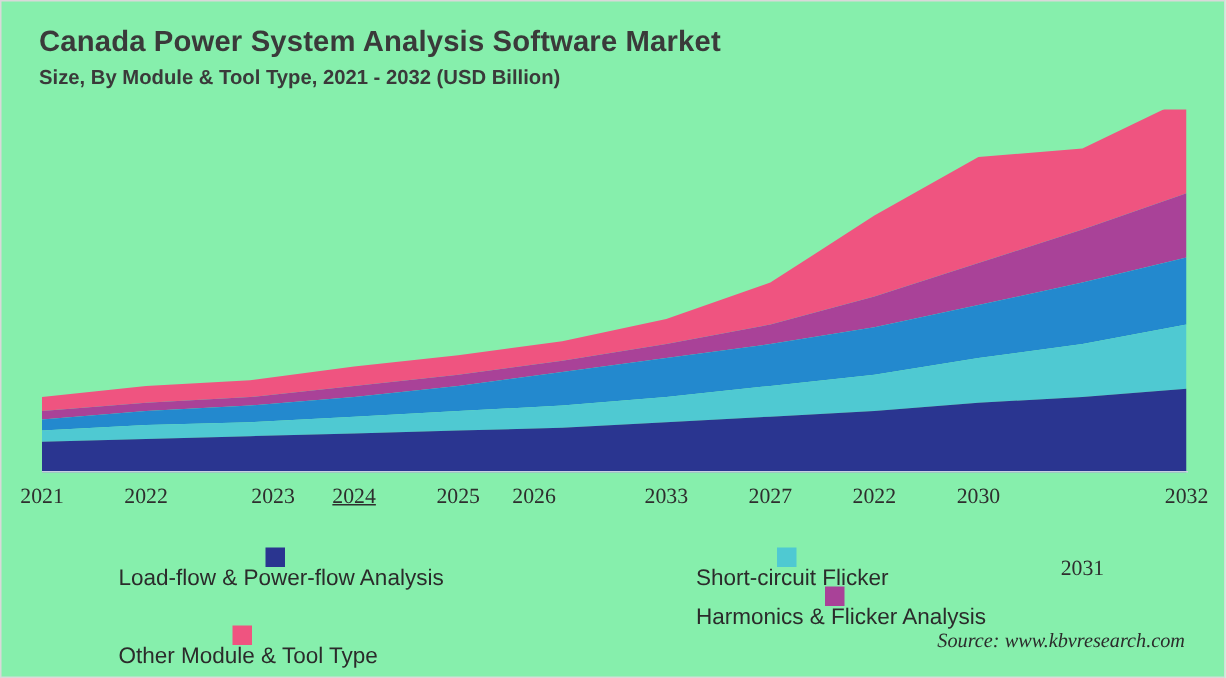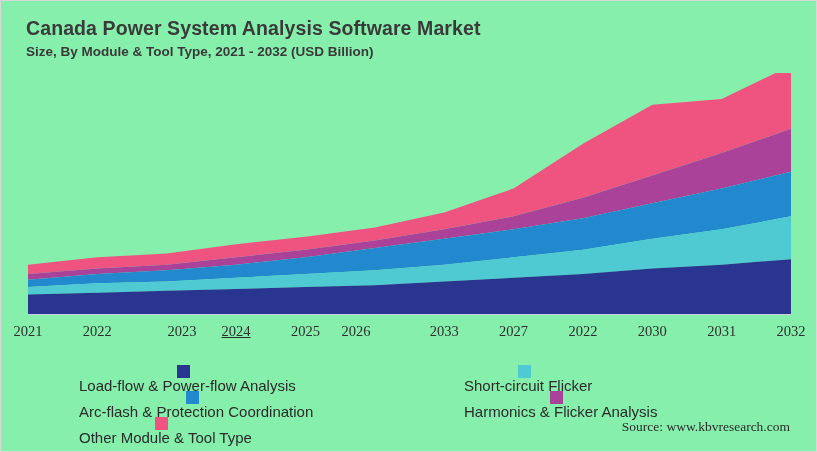--- a/index.html
+++ b/index.html
@@ -108,20 +108,21 @@
   .col-a { left: 0px; }
   .col-b { left: 385px; }
   .row-1 { top: 2px; }
   .row-2 { top: 28px; }
   .row-3 { top: 54px; }
   #source {
     position: absolute;
     right: 26px;
     top: 418px;
     font-size: 13.5px;
+    font-style: italic;
     color: #2b2b2b;
     font-family: "Liberation Serif", serif;
   }
 </style>
 </head>
 <body>
 
 <div id="figure">
 
   <div id="title-block">
@@ -147,36 +148,32 @@
       <div class="xtick" style="left: 27px;">2021</div>
       <div class="xtick" style="left: 96.3636px;">2022</div>
       <div class="xtick" style="left: 181px;">2023</div>
       <div class="xtick" style="left: 235.091px; text-decoration: underline;">2024</div>
       <div class="xtick" style="left: 304.455px;">2025</div>
       <div class="xtick" style="left: 355px;">2026</div>
       <div class="xtick" style="left: 443.182px;">2033</div>
       <div class="xtick" style="left: 512.545px;">2027</div>
       <div class="xtick" style="left: 581.909px;">2022</div>
       <div class="xtick" style="left: 651.273px;">2030</div>
-      <div class="xtick" style="left: 720.636px;">2031</div>
+      <div class="xtick" style="left: 720.636px; margin-top: 48px;">2031</div>
       <div class="xtick" style="left: 790px;">2032</div>
     </div>
 
   <div id="legend">
     <div class="legend-item col-a row-1">
       <span class="legend-swatch" style="background: rgb(42, 53, 144);"></span>
       <span class="legend-label">Load-flow &amp; Power-flow Analysis</span>
     </div>
     <div class="legend-item col-b row-1">
       <span class="legend-swatch" style="background: rgb(79, 201, 210);"></span>
       <span class="legend-label">Short-circuit Flicker</span>
-    </div>
-    <div class="legend-item col-a row-2">
-      <span class="legend-swatch" style="background: rgb(35, 137, 206);"></span>
-      <span class="legend-label">Arc-flash &amp; Protection Coordination</span>
     </div>
     <div class="legend-item col-b row-2">
       <span class="legend-swatch" style="background: rgb(169, 66, 152);"></span>
       <span class="legend-label">Harmonics &amp; Flicker Analysis</span>
     </div>
     <div class="legend-item col-a row-3">
       <span class="legend-swatch" style="background: rgb(239, 84, 128);"></span>
       <span class="legend-label">Other Module &amp; Tool Type</span>
     </div>
   </div>

